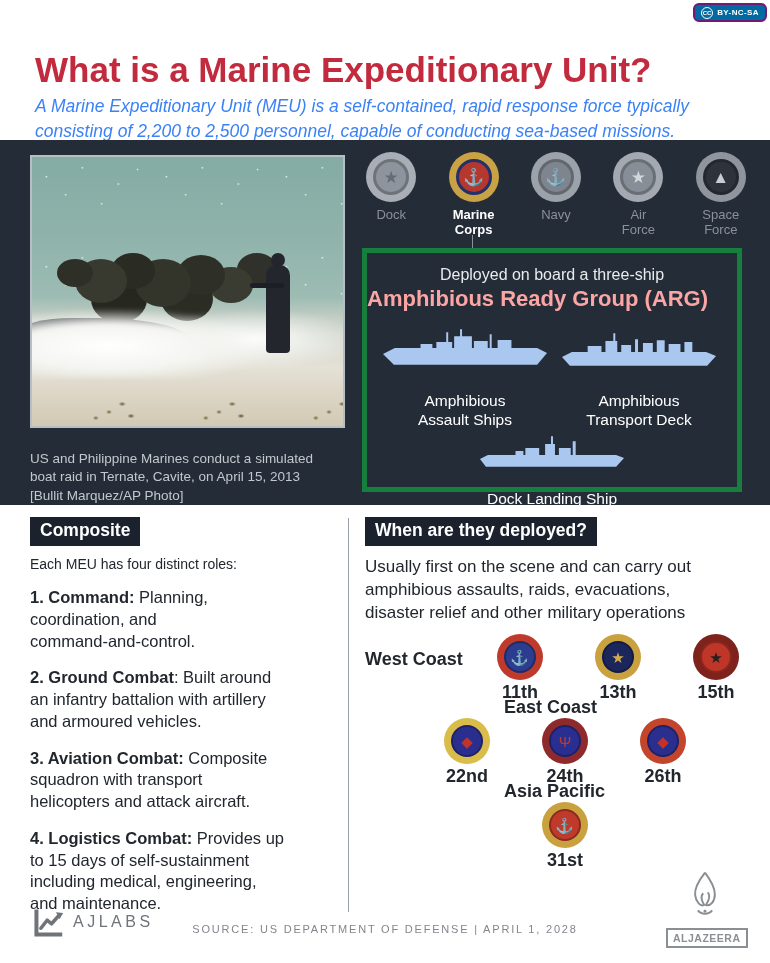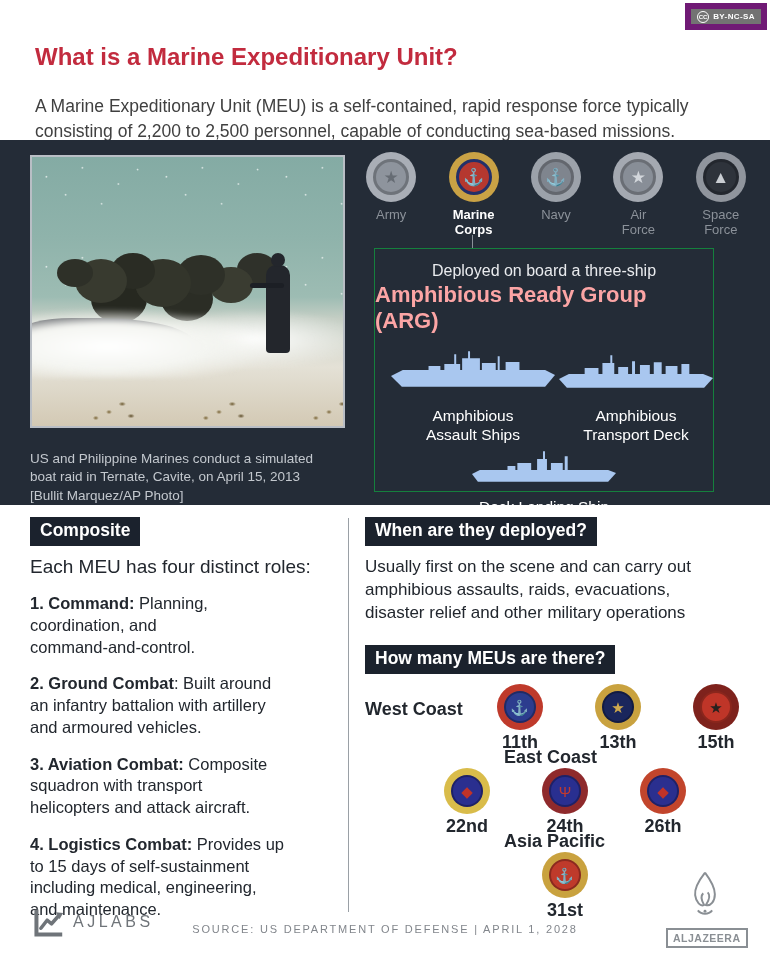--- a/index.html
+++ b/index.html
@@ -1,29 +1,29 @@
 <!DOCTYPE html>
 <html><head>
 <meta charset="utf-8">
 <style>
   html,body{margin:0;padding:0;}
   .page{position:relative;width:770px;height:963px;background:#ffffff;overflow:hidden;
         font-family:"Liberation Sans",sans-serif;color:#22272e;}
   .pre{white-space:pre-line;}
 
   
-  .cc-badge{position:absolute;top:3px;right:3px;height:15px;background:#737373;border:6px solid #701a75;
-            border-radius:0;display:flex;align-items:center;gap:4px;padding:0 6px;}
+  .cc-badge{position:absolute;top:3px;right:3px;height:15px;background:#0369a1;border:2px solid #701a75;
+            border-radius:6px;display:flex;align-items:center;gap:4px;padding:0 6px;}
   .cc-circle{width:10px;height:10px;border:1px solid #fff;border-radius:50%;color:#fff;font-size:6px;
              font-weight:bold;display:flex;align-items:center;justify-content:center;line-height:1;}
   .cc-text{color:#fff;font-size:8px;font-weight:bold;letter-spacing:.4px;line-height:1;}
 
   
-  .title{position:absolute;left:35px;top:27px;font-size:24px;font-weight:800;color:#c22b3e;}
-  .subtitle{position:absolute;left:35px;top:76px;font-size:17.5px;line-height:1.45;color:#404040;}
+  .title{position:absolute;left:35px;top:27px;font-size:35px;font-weight:800;color:#c22b3e;}
+  .subtitle{position:absolute;left:35px;top:76px;font-size:17.5px;line-height:1.45;color:#3b82f6;font-style:italic;}
 
   
   .panel{position:absolute;left:0;top:140px;width:770px;height:365px;background:#242c37;}
 
   
   .photo{position:absolute;left:30px;top:15px;width:315px;height:273px;overflow:hidden;
          border:2px solid #b9bec5;box-sizing:border-box;background:linear-gradient(180deg,#84aba4 0%,#8fb3ab 30%,#9dbcb3 52%,#c4cec4 60%,#e4e1d6 78%,#d3c9b4 100%);}
   .water-sparkle{position:absolute;left:0;top:0;right:0;height:58%;
     background-image:radial-gradient(2px 2px at 12% 22%,rgba(255,255,255,.85),transparent 70%),
       radial-gradient(2px 2px at 42% 12%,rgba(255,255,255,.8),transparent 70%),
@@ -60,32 +60,32 @@
   .seal{width:50px;height:50px;border-radius:50%;margin:0 auto;display:flex;align-items:center;justify-content:center;}
   .seal-center{width:36px;height:36px;border-radius:50%;border:3px solid rgba(0,0,0,.22);box-sizing:border-box;
                display:flex;align-items:center;justify-content:center;}
   .seal-glyph{font-size:17px;line-height:1;}
   .seal-label{margin-top:6px;font-size:13px;line-height:1.15;color:#8b9199;}
   .seal-item.hl .seal-label{color:#ffffff;font-weight:bold;}
   .seal-item.hl .seal-center{border-color:#233069;}
   .connector{position:absolute;left:472px;top:95px;width:1px;height:13px;background:#8b9199;}
 
   
-  .arg-box{position:absolute;left:374px;top:108px;width:340px;height:244px;border:1px solid #15803d;box-sizing:border-box;}
+  .arg-box{position:absolute;left:362px;top:108px;width:380px;height:244px;border:5px solid #15803d;box-sizing:border-box;}
   .arg-intro{margin-top:13px;text-align:center;color:#e9ebee;font-size:16px;}
   .arg-name{margin-top:2px;color:#fca5a5;font-weight:bold;font-size:22px;}
   .ships-row{display:flex;justify-content:space-between;padding:0 14px;margin-top:16px;}
   .ship{width:168px;text-align:center;}
-  .ship-label{margin-top:8px;color:#ffffff;font-size:15.5px;line-height:1.25;}
+  .ship-label{margin-top:15px;color:#ffffff;font-size:15.5px;line-height:1.25;}
   .ship-bottom{width:168px;margin:4px auto 0;text-align:center;}
 
   
   .chip{display:inline-block;background:#1b222d;color:#fff;font-weight:bold;font-size:17.5px;padding:3px 10px 5px;}
   .structure-col{position:absolute;left:30px;top:517px;width:308px;}
-  .structure-intro{margin:10px 0 0;font-size:19px;}
+  .structure-intro{margin:10px 0 0;font-size:14px;}
   .role{margin:15px 0 0;font-size:16.5px;line-height:1.32;}
   .role b{font-weight:bold;}
   .divider{position:absolute;left:348px;top:518px;width:1px;height:394px;background:#9aa0a6;}
   .right-col{position:absolute;left:365px;top:517px;width:400px;}
   .deployed-text{margin:10px 0 0;font-size:17px;line-height:1.34;}
   .chip2{margin-top:21px;}
   .meu-row{display:flex;align-items:center;margin-top:10px;}
   .meu-row.later{margin-top:12px;flex-direction:column;}
   .region{width:122px;font-weight:bold;font-size:18px;margin-top:-18px;}
   .units{display:flex;}
@@ -132,21 +132,21 @@
 boat raid in Ternate, Cavite, on April 15, 2013
 [Bullit Marquez/AP Photo]</p>
 
     <div class="seals">
       <div class="seal-item">
         <div class="seal" style="background: rgb(169, 174, 182);">
           <div class="seal-center" style="background: rgb(142, 148, 157);">
             <span class="seal-glyph" style="color: rgb(102, 108, 116);">★</span>
           </div>
         </div>
-        <div class="seal-label pre">Army</div>
+        <div class="seal-label pre">Dock</div>
       </div>
       <div class="seal-item hl">
         <div class="seal" style="background: rgb(201, 162, 69);">
           <div class="seal-center" style="background: rgb(181, 56, 47);">
             <span class="seal-glyph" style="color: rgb(231, 195, 106);">⚓</span>
           </div>
         </div>
         <div class="seal-label pre">Marine
 Corps</div>
       </div>
@@ -229,21 +229,20 @@
   </div>
 
   <div class="divider"></div>
 
   <div class="right-col">
     <span class="chip">When are they deployed?</span>
     <p class="deployed-text pre">Usually first on the scene and can carry out
 amphibious assaults, raids, evacuations,
 disaster relief and other military operations</p>
 
-    <span class="chip chip2">How many MEUs are there?</span>
 
     <div class="meu-row">
       <div class="region">West Coast</div>
       <div class="units">
         <div class="unit">
           <div class="patch" style="background: rgb(191, 58, 43);">
             <div class="patch-center" style="background: rgb(44, 60, 142);">
               <span class="patch-glyph" style="color: rgb(223, 174, 77);">⚓</span>
             </div>
           </div>

